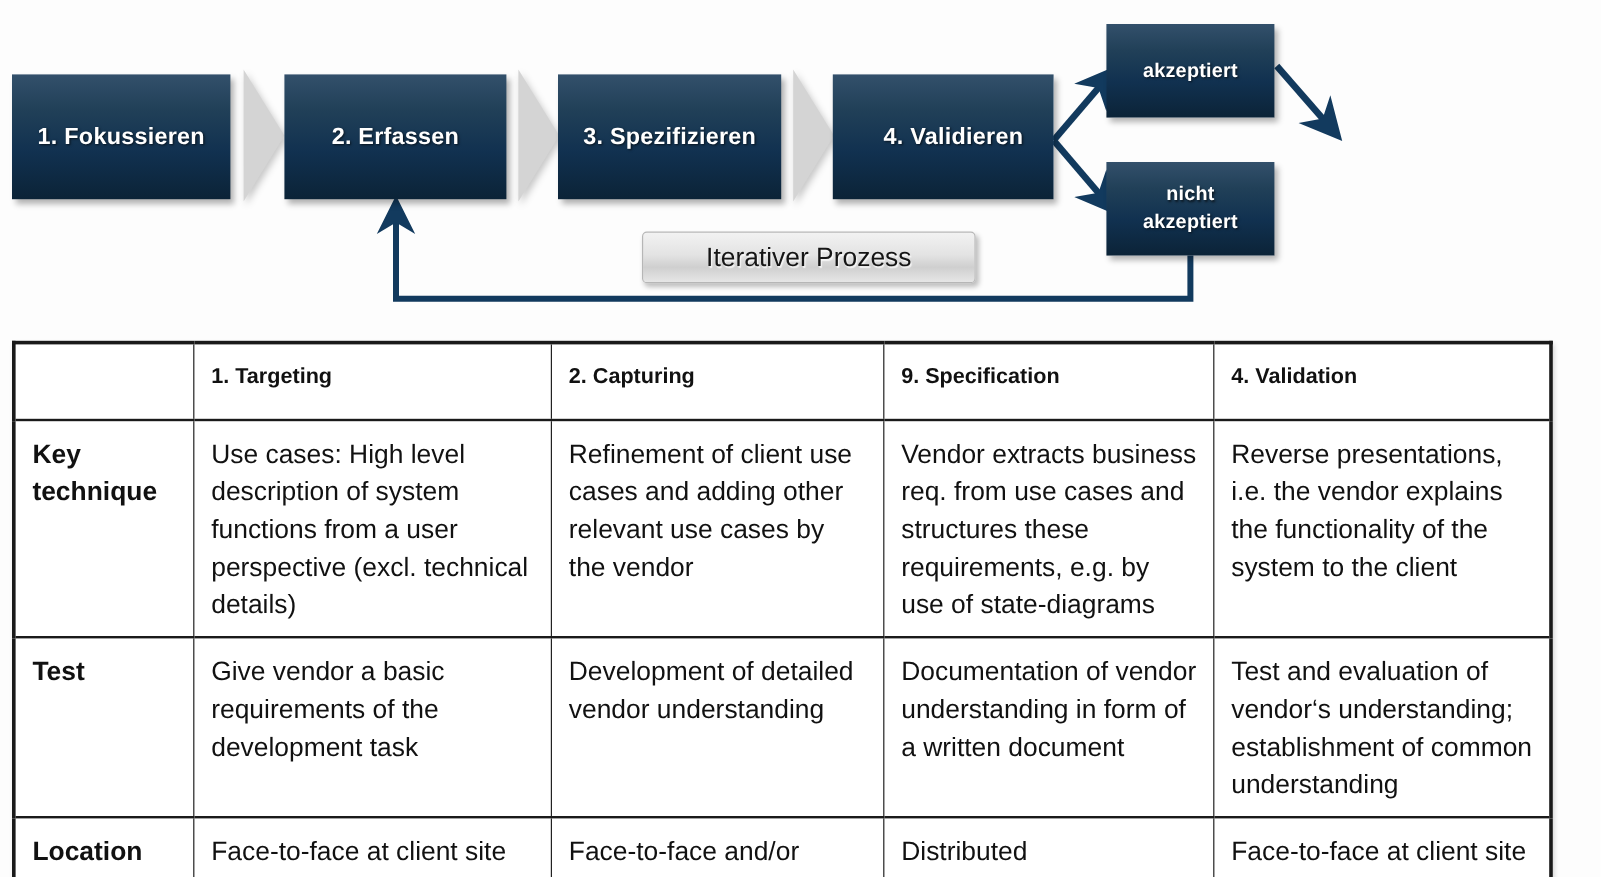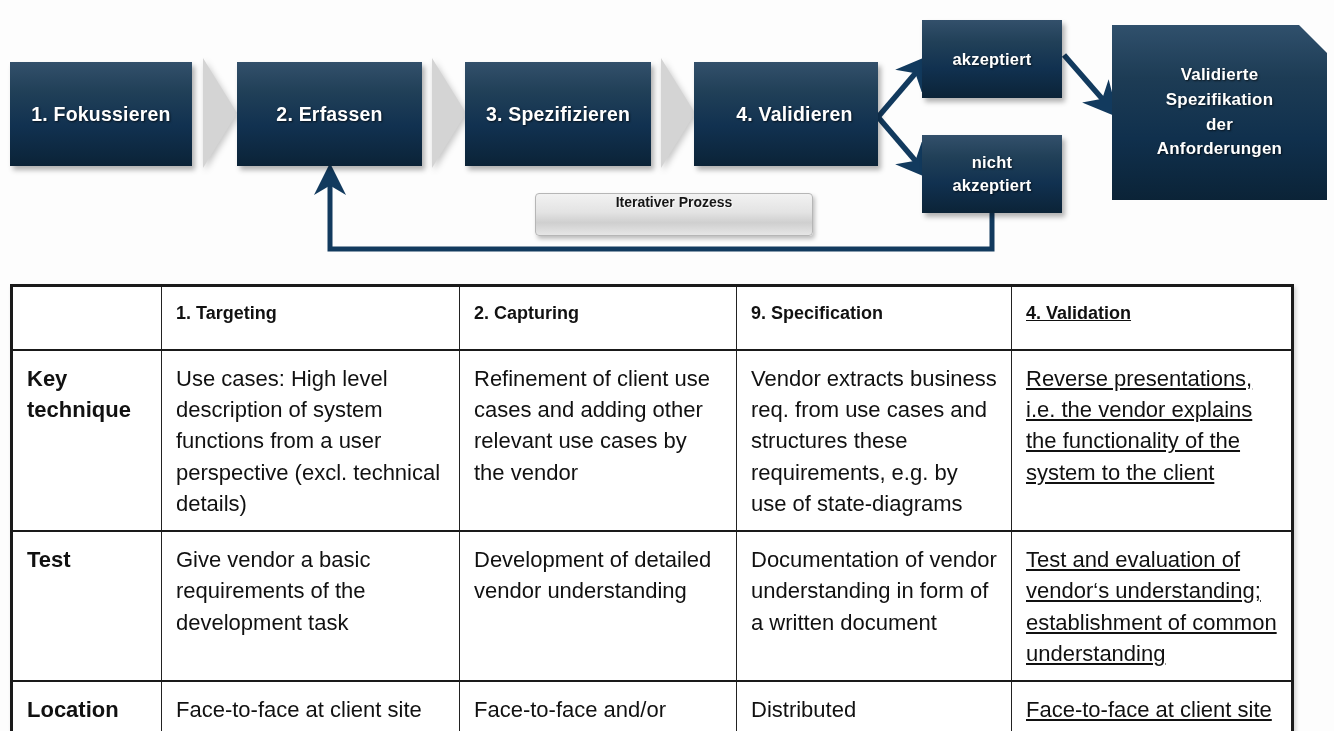--- a/index.html
+++ b/index.html
@@ -47,22 +47,22 @@
     border-bottom: 55px solid transparent;
     border-left: 34px solid #d4d4d4;
   }
 
   .iterbox {
     position: absolute;
     background: linear-gradient(to bottom, #f2f2f2 0%, #e3e3e3 45%, #cfcfcf 70%, #e6e6e6 100%);
     border: 1px solid #b6b6b6;
     border-radius: 4px;
     box-shadow: 2px 3px 4px rgba(0,0,0,0.25);
-    display: flex; justify-content: center;
-    font-size: 14px; font-weight: bold; color: #161616;
+    display: flex; align-items: center; justify-content: center;
+    font-size: 22px; font-weight: normal; color: #161616;
     text-shadow: 1px 1px 1px rgba(255,255,255,0.8);
     z-index: 3;
   }
 
   svg.edges { position: absolute; left: 0; top: 0; width: 1334px; height: 272px; z-index: 1; pointer-events: none; }
 
   
   #tablewrap { position: absolute; left: 10px; top: 284px; width: 1281px; border-radius: 20px; }
   table.matrix {
     width: 1281px;
@@ -85,21 +85,21 @@
   table.matrix tr.r-goal td { height: 129px; }
   table.matrix tr.r-loc td { height: 73px; }
   table.matrix td.c0 { width: 150px; }
   table.matrix td.c1 { width: 298px; }
   table.matrix td.c2 { width: 277px; }
   table.matrix td.c3 { width: 275px; }
   table.matrix td.c4 { width: 281px; }
   table.matrix tr.head td { border-top: 3px solid #1a1a1a; }
   table.matrix tr.r-loc td { border-bottom: 3px solid #1a1a1a; }
   table.matrix td.c0 { border-left: 3px solid #1a1a1a; }
-  table.matrix td.c4 { border-right: 3px solid #1a1a1a; text-decoration: underline; }
+  table.matrix td.c4 { border-right: 3px solid #1a1a1a; }
   table.matrix tr.r-key td, table.matrix tr.r-goal td, table.matrix tr.r-loc td { border-top: 2px solid #1a1a1a; }
 </style>
 </head>
 <body>
 
 <div id="root">
 
   <div id="flow">
 
     <svg class="edges" viewBox="0 0 1334 272">
@@ -145,26 +145,20 @@
 
     <div class="pbox small" style="left:922px; top:20px; width:140px; height:78px; white-space:pre-line;">
       <span>akzeptiert</span>
     </div>
 
     <div class="pbox small" style="left:922px; top:135px; width:140px; height:78px; white-space:pre-line;">
       <span>nicht
 akzeptiert</span>
     </div>
 
-    <div class="pbox doc" style="left:1112px; top:25px; width:215px; height:175px; white-space:pre-line;">
-      <span>Validierte
-Spezifikation
-der
-Anforderungen</span>
-    </div>
 
     <div class="iterbox" style="left:535px; top:193px; width:278px; height:43px;">
       <span>Iterativer Prozess</span>
     </div>
 
   </div>
 
   <div id="tablewrap">
     <table class="matrix">
       <tbody>

